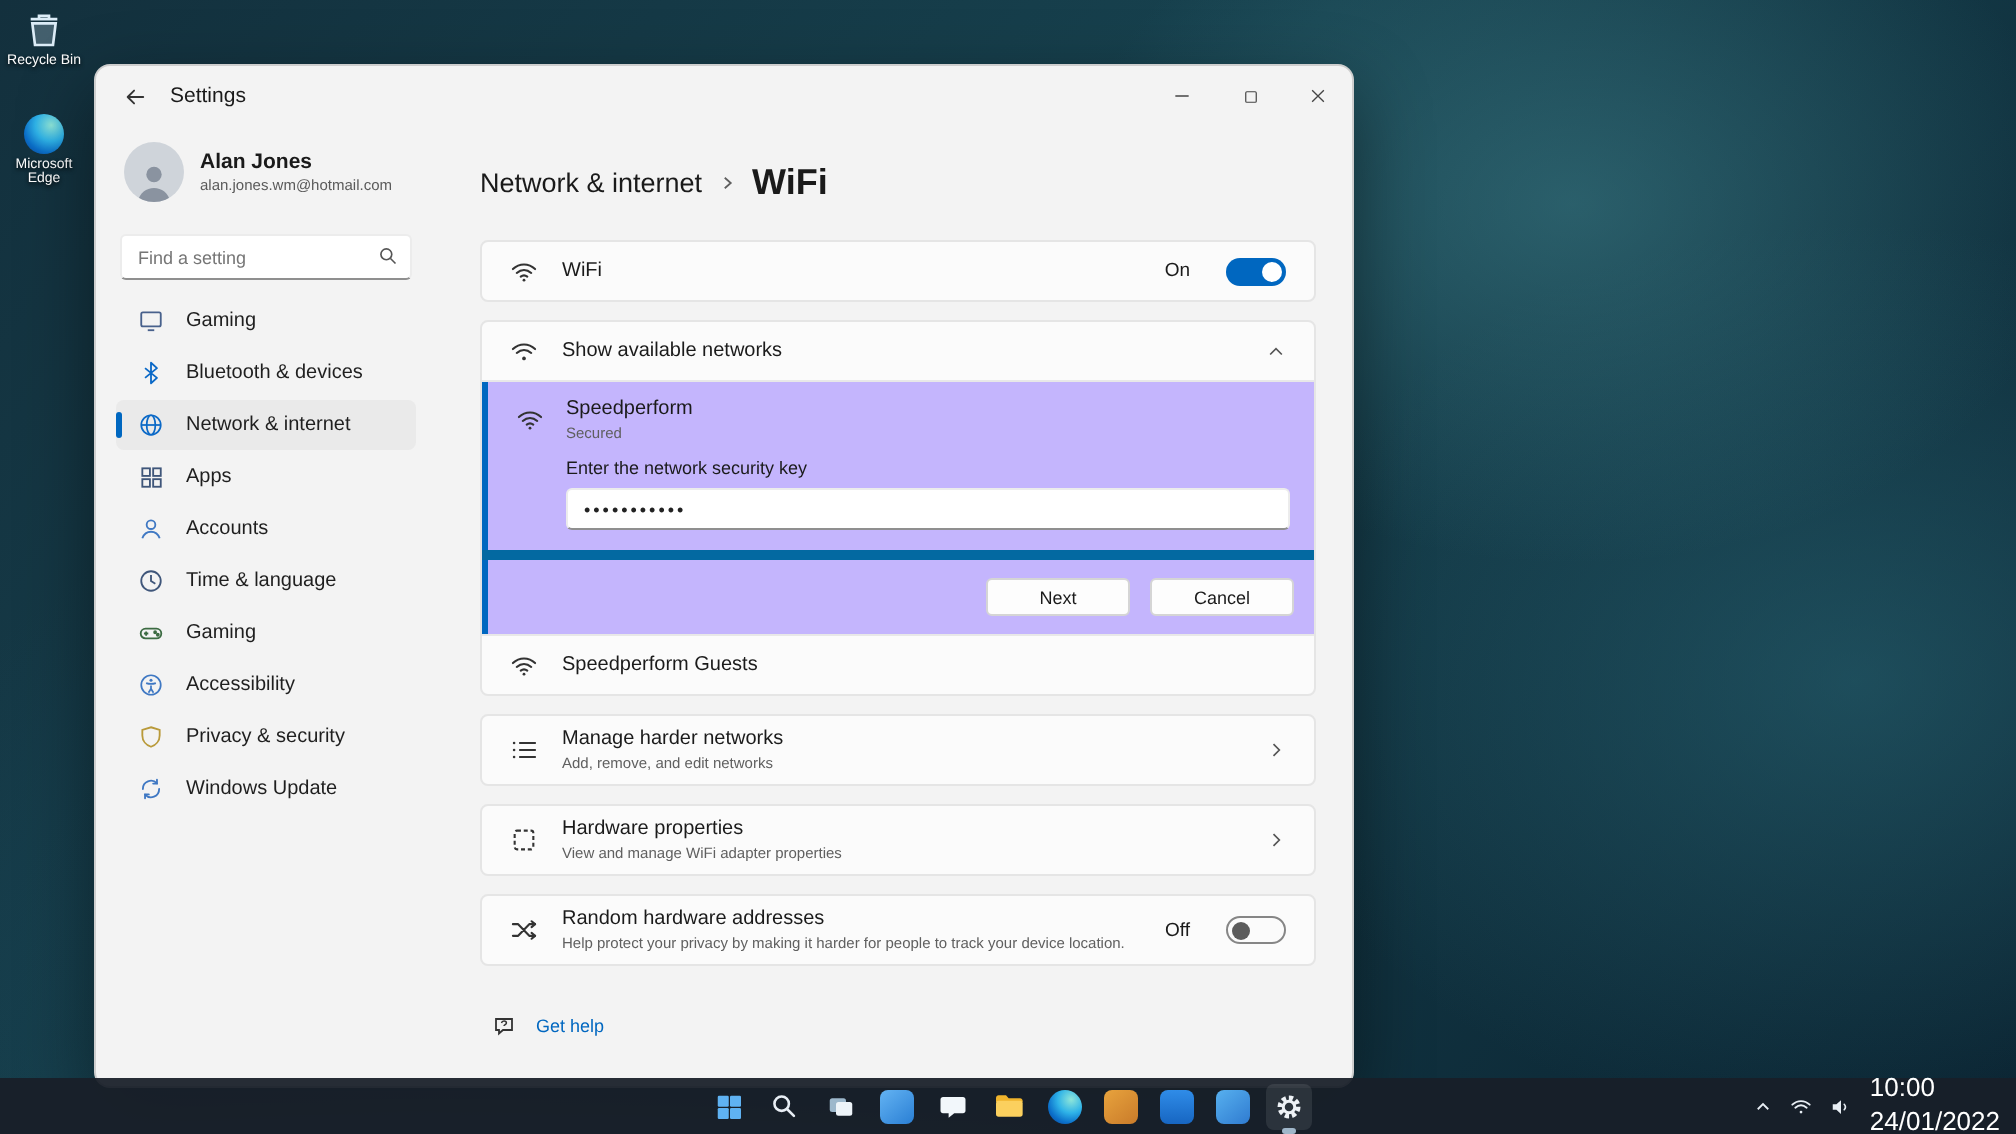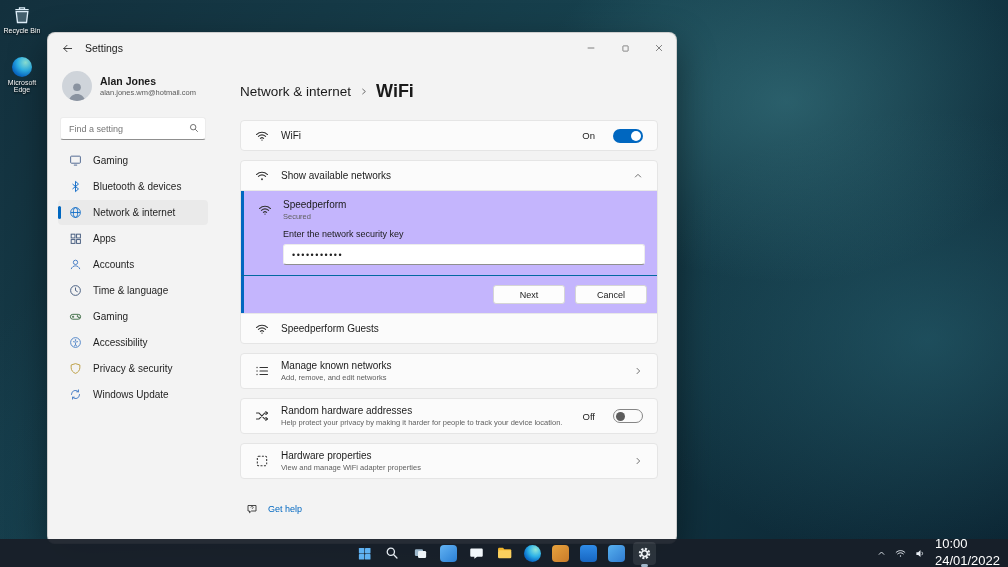--- a/index.html
+++ b/index.html
@@ -68,21 +68,21 @@
   .toggle.off{border:1px solid #868686;background:transparent;}
   .toggle.off::after{content:"";position:absolute;left:2px;top:1.5px;width:9px;height:9px;border-radius:50%;background:#5c5c5c;}
   .expanded{border-left:3px solid var(--accent);background:#c4b5fd;padding:8px 10px 9px 14px;}
   .net-head{display:flex;gap:11px;}
   .ssid{font-size:10px;color:#1b1b1b;}
   .secured{font-size:7.5px;color:#5f5f5f;margin-top:2px;}
   .prompt{font-size:9px;color:#1b1b1b;margin:8px 0 0 25px;}
   .key-input{display:block;margin:5px 0 0 25px;width:calc(100% - 27px);height:21px;background:#fff;
     border:1px solid #ececec;border-bottom:1px solid #8f8f8f;border-radius:3px;font-size:9px;letter-spacing:1.5px;
     padding:0 8px;color:#222;outline:none;font-family:inherit;}
-  .btn-row{display:flex;justify-content:flex-end;gap:10px;margin:10px -10px 0 -17px;padding:9px 10px 0 0;border-top:1px solid #0369a1;}
+  .btn-row{display:flex;justify-content:flex-end;gap:10px;margin:10px -10px 0 -17px;padding:9px 10px 0 0;border-top:5px solid #0369a1;}
   .btn{min-width:72px;height:19px;background:#fdfdfd;border:1px solid #d5d5d5;border-radius:3px;
     font-size:9px;color:#1b1b1b;display:flex;align-items:center;justify-content:center;cursor:pointer;font-family:inherit;}
   .links{margin-top:24px;display:flex;flex-direction:column;gap:12px;padding-left:6px;}
   .link-row{display:flex;gap:10px;align-items:center;cursor:pointer;}
   .link{font-size:9px;color:var(--accent);}
   
   .taskbar{position:absolute;left:0;right:0;bottom:0;height:28px;background:rgba(24,31,40,.94);
     display:flex;align-items:center;justify-content:center;}
   .tb-center{display:flex;gap:5px;align-items:center;}
   .tb-ic{width:23px;height:23px;border-radius:4px;display:flex;align-items:center;justify-content:center;cursor:pointer;position:relative;}
@@ -356,22 +356,41 @@
           <div class="row tall">
             <span class="ic">
               <svg width="14" height="14" viewBox="0 0 24 24" fill="none" stroke="currentColor" stroke-width="1.8" stroke-linecap="round">
                   <path d="M8.5 6h13M8.5 12h13M8.5 18h13"></path>
                   <circle cx="3.5" cy="6" r="1.1" fill="currentColor" stroke="none"></circle>
                   <circle cx="3.5" cy="12" r="1.1" fill="currentColor" stroke="none"></circle>
                   <circle cx="3.5" cy="18" r="1.1" fill="currentColor" stroke="none"></circle>
                 </svg>
             </span>
             <span class="grow">
-              <div>Manage known networks</div>
+              <div>Manage harder networks</div>
               <div class="sub">Add, remove, and edit networks</div>
+            </span>
+            <span class="chev">
+              <svg width="10" height="10" viewBox="0 0 24 24" fill="none" stroke="currentColor" stroke-width="2">
+                  <path d="M9 5l7 7-7 7"></path>
+                </svg>
+            </span>
+          </div>
+        </div>
+
+        <div class="card">
+          <div class="row tall">
+            <span class="ic">
+              <svg width="14" height="14" viewBox="0 0 24 24" fill="none" stroke="currentColor" stroke-width="1.8">
+                  <rect x="4" y="4" width="16" height="16" rx="2" stroke-dasharray="3.4 2.4"></rect>
+                </svg>
+            </span>
+            <span class="grow">
+              <div>Hardware properties</div>
+              <div class="sub">View and manage WiFi adapter properties</div>
             </span>
             <span class="chev">
               <svg width="10" height="10" viewBox="0 0 24 24" fill="none" stroke="currentColor" stroke-width="2">
                   <path d="M9 5l7 7-7 7"></path>
                 </svg>
             </span>
           </div>
         </div>
 
         <div class="card">
@@ -383,39 +402,20 @@
                 </svg>
             </span>
             <span class="grow">
               <div>Random hardware addresses</div>
               <div class="sub">Help protect your privacy by making it harder for people to track your device location.</div>
             </span>
             <span class="state-label">Off</span>
             <span class="toggle off"></span>
           </div>
         </div>
-
-        <div class="card">
-          <div class="row tall">
-            <span class="ic">
-              <svg width="14" height="14" viewBox="0 0 24 24" fill="none" stroke="currentColor" stroke-width="1.8">
-                  <rect x="4" y="4" width="16" height="16" rx="2" stroke-dasharray="3.4 2.4"></rect>
-                </svg>
-            </span>
-            <span class="grow">
-              <div>Hardware properties</div>
-              <div class="sub">View and manage WiFi adapter properties</div>
-            </span>
-            <span class="chev">
-              <svg width="10" height="10" viewBox="0 0 24 24" fill="none" stroke="currentColor" stroke-width="2">
-                  <path d="M9 5l7 7-7 7"></path>
-                </svg>
-            </span>
-          </div>
-        </div>
       </div>
 
       <div class="links">
         <div class="link-row">
           <span class="ic">
             <svg width="12" height="12" viewBox="0 0 24 24" fill="none" stroke="#333" stroke-width="1.8">
                 <path d="M4 5h16v11h-9l-4 3.5V16H4z"></path>
                 <path d="M9.5 9c.3-1.4 1.4-2 2.5-2 1.3 0 2.4.8 2.4 2 0 1.5-2.4 1.6-2.4 3" stroke-width="1.5"></path>
               </svg>
           </span>

